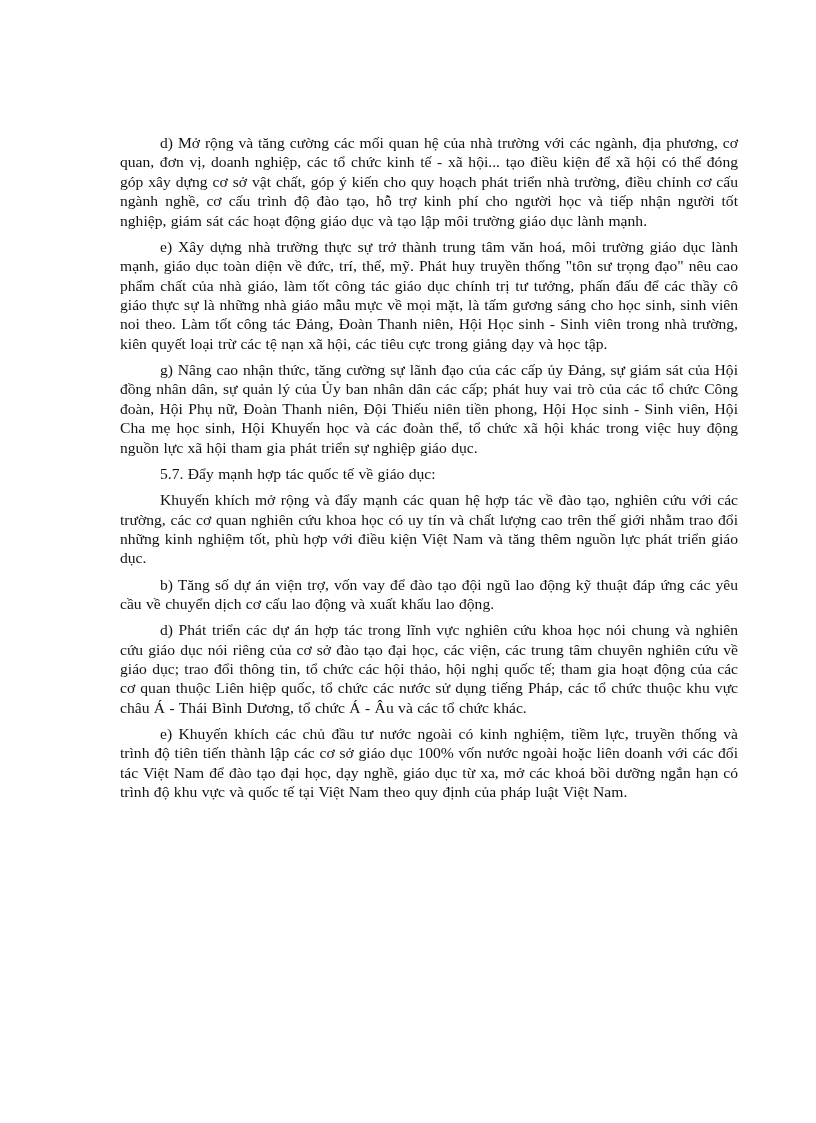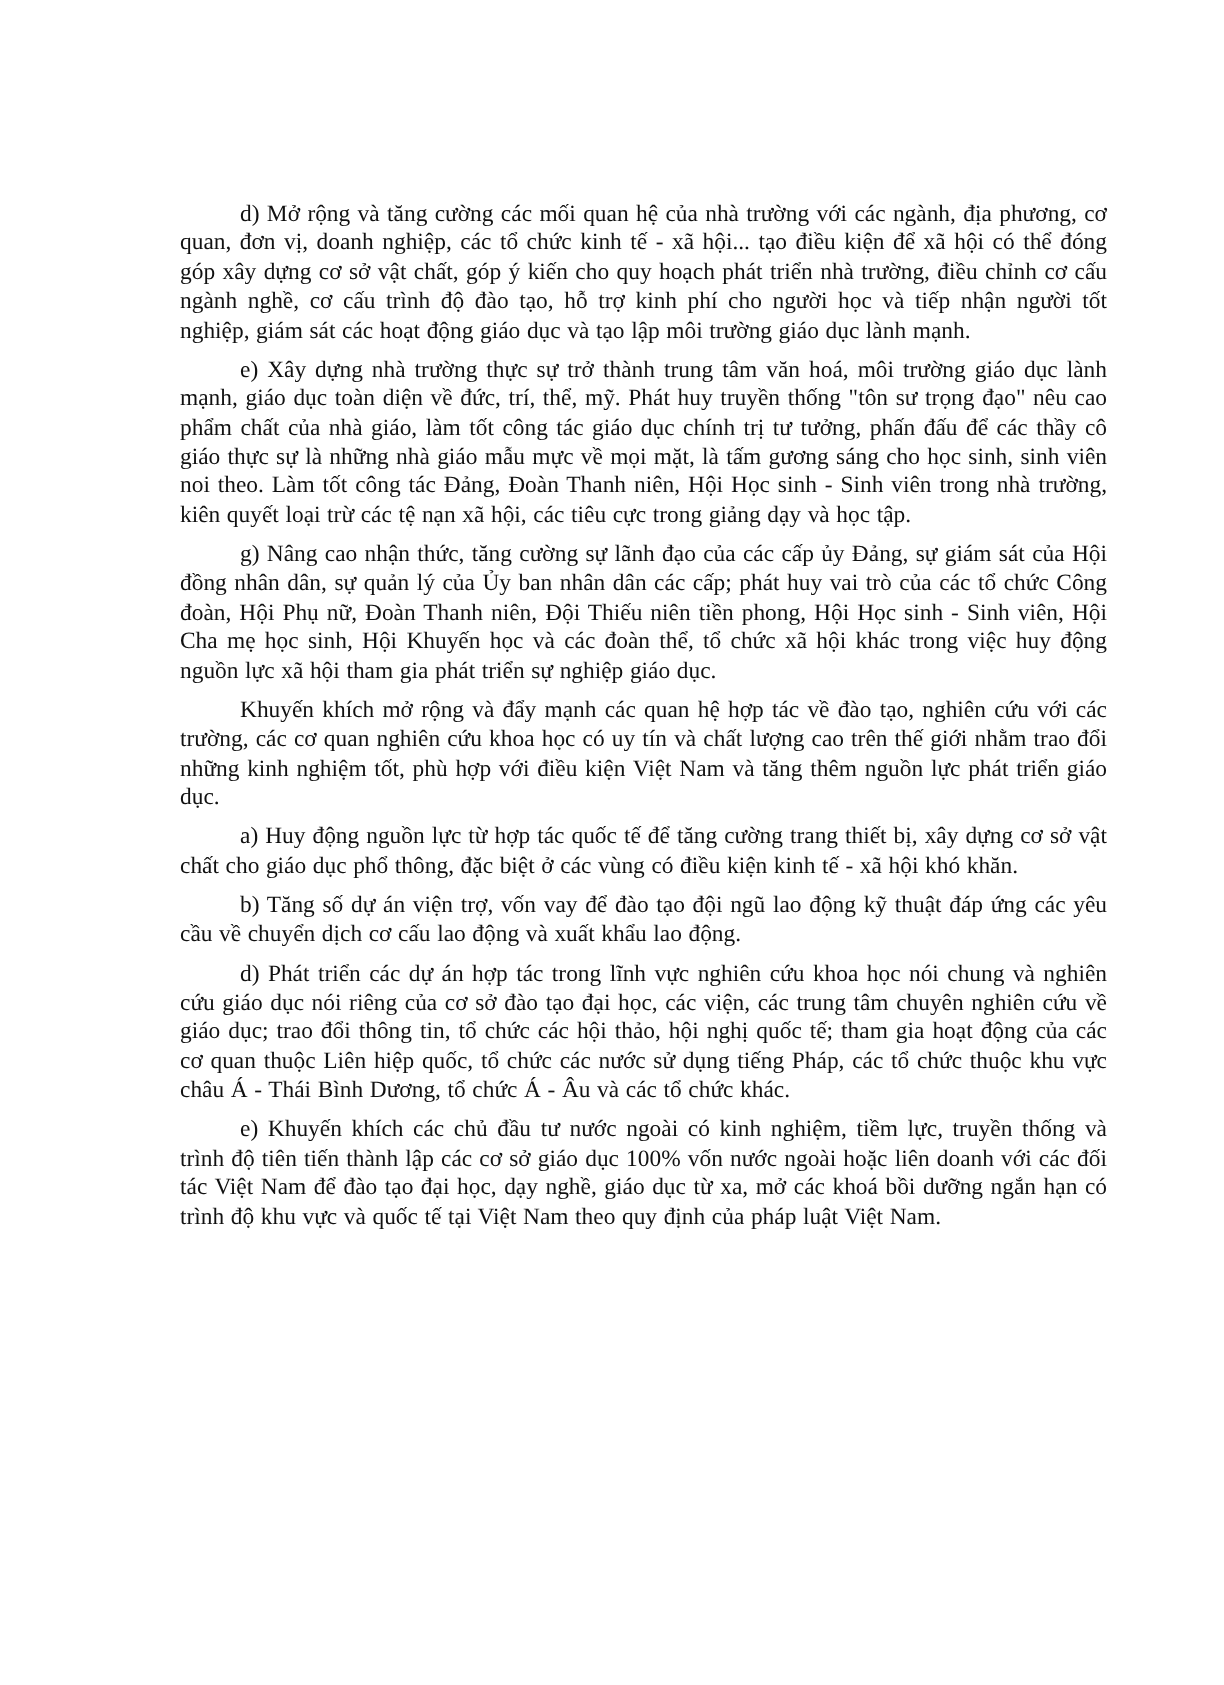--- a/index.html
+++ b/index.html
@@ -49,20 +49,20 @@
     }
   </style>
 </head>
 <body>
 
 <div class="page">
   <div class="text-body">
     <p class="para">d) Mở rộng và tăng cường các mối quan hệ của nhà trường với các ngành, địa phương, cơ quan, đơn vị, doanh nghiệp, các tổ chức kinh tế - xã hội... tạo điều kiện để xã hội có thể đóng góp xây dựng cơ sở vật chất, góp ý kiến cho quy hoạch phát triển nhà trường, điều chỉnh cơ cấu ngành nghề, cơ cấu trình độ đào tạo, hỗ trợ kinh phí cho người học và tiếp nhận người tốt nghiệp, giám sát các hoạt động giáo dục và tạo lập môi trường giáo dục lành mạnh.</p>
     <p class="para">e) Xây dựng nhà trường thực sự trở thành trung tâm văn hoá, môi trường giáo dục lành mạnh, giáo dục toàn diện về đức, trí, thể, mỹ. Phát huy truyền thống "tôn sư trọng đạo" nêu cao phẩm chất của nhà giáo, làm tốt công tác giáo dục chính trị tư tưởng, phấn đấu để các thầy cô giáo thực sự là những nhà giáo mẫu mực về mọi mặt, là tấm gương sáng cho học sinh, sinh viên noi theo. Làm tốt công tác Đảng, Đoàn Thanh niên, Hội Học sinh - Sinh viên trong nhà trường, kiên quyết loại trừ các tệ nạn xã hội, các tiêu cực trong giảng dạy và học tập.</p>
     <p class="para">g) Nâng cao nhận thức, tăng cường sự lãnh đạo của các cấp ủy Đảng, sự giám sát của Hội đồng nhân dân, sự quản lý của Ủy ban nhân dân các cấp; phát huy vai trò của các tổ chức Công đoàn, Hội Phụ nữ, Đoàn Thanh niên, Đội Thiếu niên tiền phong, Hội Học sinh - Sinh viên, Hội Cha mẹ học sinh, Hội Khuyến học và các đoàn thể, tổ chức xã hội khác trong việc huy động nguồn lực xã hội tham gia phát triển sự nghiệp giáo dục.</p>
+    <p class="para">5.7. Đẩy mạnh hợp tác quốc tế về giáo dục:</p>
     <p class="para">Khuyến khích mở rộng và đẩy mạnh các quan hệ hợp tác về đào tạo, nghiên cứu với các trường, các cơ quan nghiên cứu khoa học có uy tín và chất lượng cao trên thế giới nhằm trao đổi những kinh nghiệm tốt, phù hợp với điều kiện Việt Nam và tăng thêm nguồn lực phát triển giáo dục.</p>
-    <p class="para">a) Huy động nguồn lực từ hợp tác quốc tế để tăng cường trang thiết bị, xây dựng cơ sở vật chất cho giáo dục phổ thông, đặc biệt ở các vùng có điều kiện kinh tế - xã hội khó khăn.</p>
     <p class="para">b) Tăng số dự án viện trợ, vốn vay để đào tạo đội ngũ lao động kỹ thuật đáp ứng các yêu cầu về chuyển dịch cơ cấu lao động và xuất khẩu lao động.</p>
     <p class="para">d) Phát triển các dự án hợp tác trong lĩnh vực nghiên cứu khoa học nói chung và nghiên cứu giáo dục nói riêng của cơ sở đào tạo đại học, các viện, các trung tâm chuyên nghiên cứu về giáo dục; trao đổi thông tin, tổ chức các hội thảo, hội nghị quốc tế; tham gia hoạt động của các cơ quan thuộc Liên hiệp quốc, tổ chức các nước sử dụng tiếng Pháp, các tổ chức thuộc khu vực châu Á - Thái Bình Dương, tổ chức Á - Âu và các tổ chức khác.</p>
     <p class="para">e) Khuyến khích các chủ đầu tư nước ngoài có kinh nghiệm, tiềm lực, truyền thống và trình độ tiên tiến thành lập các cơ sở giáo dục 100% vốn nước ngoài hoặc liên doanh với các đối tác Việt Nam để đào tạo đại học, dạy nghề, giáo dục từ xa, mở các khoá bồi dưỡng ngắn hạn có trình độ khu vực và quốc tế tại Việt Nam theo quy định của pháp luật Việt Nam.</p>
   </div>
   <div class="footer-rule"></div>
 </div>
 
 </body></html>

